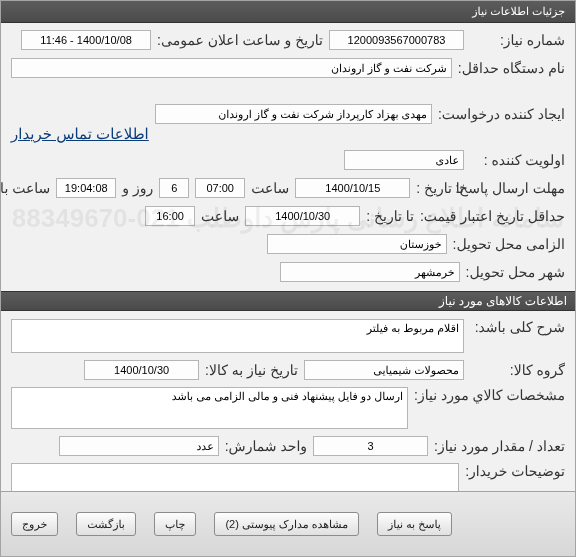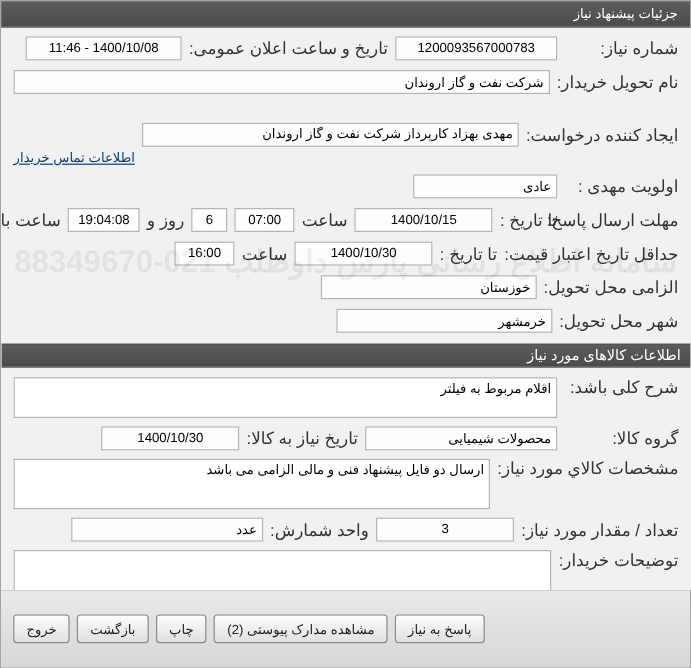--- a/index.html
+++ b/index.html
@@ -71,21 +71,21 @@
   font-family: inherit;
   font-size: 11px;
   padding: 2px 4px;
   resize: none;
   text-align: right;
 }
 .link {
   color: #0b3c7a;
   text-decoration: underline;
   cursor: pointer;
-  font-size: 11px;
+  font-size: 15px;
   white-space: nowrap;
   margin-top: 40px;
 }
 .yellow {
   background: #ffff80;
   border: 1px solid #b5b500;
 }
 .section-header {
   background: linear-gradient(to bottom, #5c5c5c, #4a4a4a);
   color: #fff;
@@ -94,21 +94,21 @@
   margin: 8px -10px 8px -10px;
   border-top: 1px solid #333;
   border-bottom: 1px solid #333;
 }
 .footer {
   background: linear-gradient(to bottom, #e9e9e9, #d7d7d7);
   border-top: 1px solid #a2a2a2;
   padding: 20px 10px;
   display: flex;
   justify-content: flex-start;
-  gap: 6px;
+  gap: 18px;
   flex-direction: row-reverse;
 }
 button {
   height: 24px;
   border: 1px solid #8c8c8c;
   background: linear-gradient(to bottom, #fdfdfd, #e0e0e0);
   border-radius: 3px;
   font-family: inherit;
   font-size: 11px;
   padding: 0 10px;
@@ -131,45 +131,45 @@
   line-height: 1.8;
   z-index: 5;
 }
 </style>
 </head>
 <body>
 
 <div class="window">
 
   <div class="titlebar">
-    <span>جزئیات پیشنهاد نیاز</span>
+    <span>جزئیات اطلاعات نیاز</span>
   </div>
 
   <div class="content">
 
     <div class="row">
       <span class="lbl">شماره نیاز:</span>
       <input type="text" readonly="" class="center" style="width: 135px;" value="1200093567000783">
       <span class="lbl lbl-s">تاریخ و ساعت اعلان عمومی:</span>
       <input type="text" readonly="" class="center" style="width: 130px;" value="1400/10/08 - 11:46">
     </div>
 
     <div class="row">
-      <span class="lbl">نام تحویل خریدار:</span>
+      <span class="lbl">نام دستگاه حداقل:</span>
       <input type="text" readonly="" style="flex: 1 1 0%;" value="شرکت نفت و گاز اروندان">
     </div>
 
     <div class="row">
       <span class="lbl">ایجاد کننده درخواست:</span>
       <input type="text" readonly="" style="flex: 1 1 0%;" value="مهدی بهزاد کارپرداز شرکت نفت و گاز اروندان">
       <span class="link">اطلاعات تماس خریدار</span>
     </div>
 
     <div class="row">
-      <span class="lbl">اولویت مهدی :</span>
+      <span class="lbl">اولویت کننده :</span>
       <input type="text" readonly="" style="width: 120px;" value="عادی">
     </div>
 
     <div class="row">
       <span class="lbl">مهلت ارسال پاسخ:</span>
       <span class="lbl lbl-s">تا تاریخ :</span>
       <input type="text" readonly="" class="center" style="width: 115px;" value="1400/10/15">
       <span class="lbl lbl-s">ساعت</span>
       <input type="text" readonly="" class="center" style="width: 50px;" value="07:00">
       <input type="text" readonly="" class="center" style="width: 30px;" value="6">

